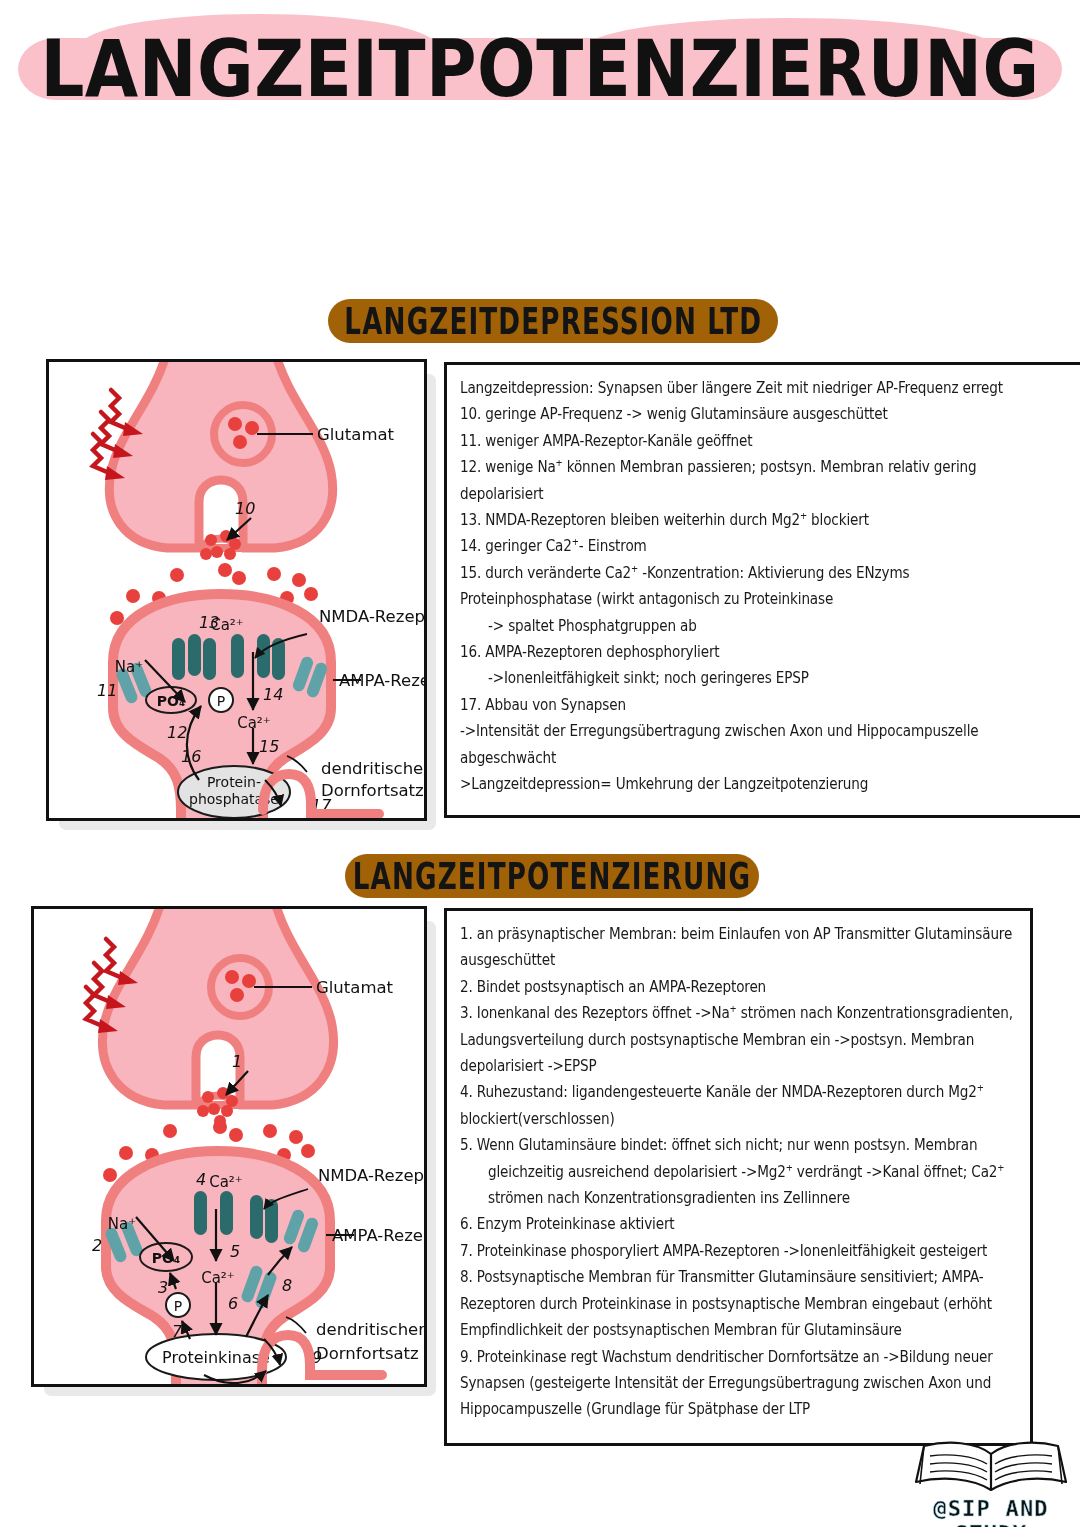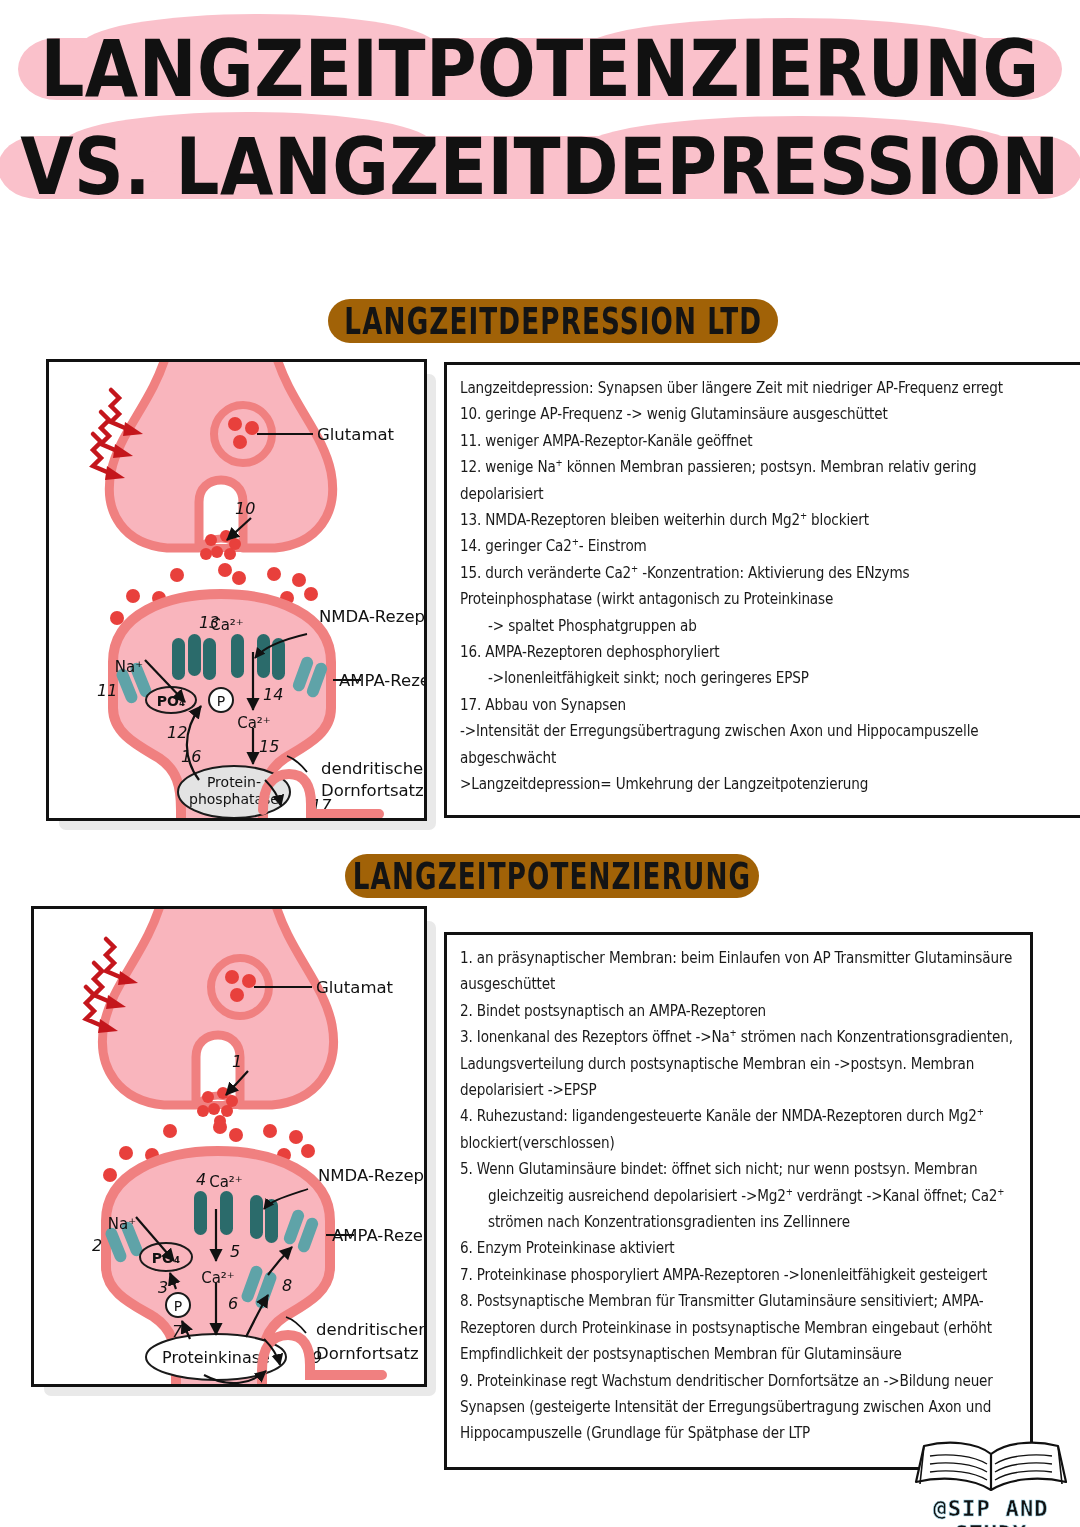--- a/index.html
+++ b/index.html
@@ -102,21 +102,21 @@
     right: -12px;
     bottom: -12px;
     background: #e9e9e9;
     border-radius: 7px;
     z-index: -1;
   }
 
   #ltd-figure { top: 359px; left: 46px; width: 381px; height: 462px; }
   #ltd-notes  { top: 362px; left: 444px; width: 642px; height: 456px; }
   #ltp-figure { top: 906px; left: 31px; width: 396px; height: 481px; }
-  #ltp-notes  { top: 908px; left: 444px; width: 589px; height: 538px; margin-top: 24px; }
+  #ltp-notes  { top: 908px; left: 444px; width: 589px; height: 538px; }
 
   .notes {
     padding: 9px 12px 6px 13px;
     overflow: hidden;
   }
   .notes p {
     font-family: "DejaVu Sans Condensed", "DejaVu Sans", sans-serif;
     font-size: 15.1px;
     line-height: 26.4px;
     color: #1a1a1a;
@@ -153,24 +153,20 @@
     -webkit-text-stroke: 0.6px #9fd6e8;
   }
 </style>
 </head>
 <body>
 
 <div class="title-block">
   <div class="title-line" id="title-line-1">
     <div class="title-blob"></div>
     <div class="title-text">LANGZEITPOTENZIERUNG</div>
-  </div>
-  <div class="title-line" id="title-line-2">
-    <div class="title-blob"></div>
-    <div class="title-text">VS. LANGZEITDEPRESSION</div>
   </div>
 </div>
 
 <div class="pill" id="pill-ltd">
   <span>LANGZEITDEPRESSION LTD</span>
 </div>
 
 <div class="framebox" id="ltd-figure">
   <div class="diagram">
     <svg viewBox="0 0 375 456" xmlns="http://www.w3.org/2000/svg">

